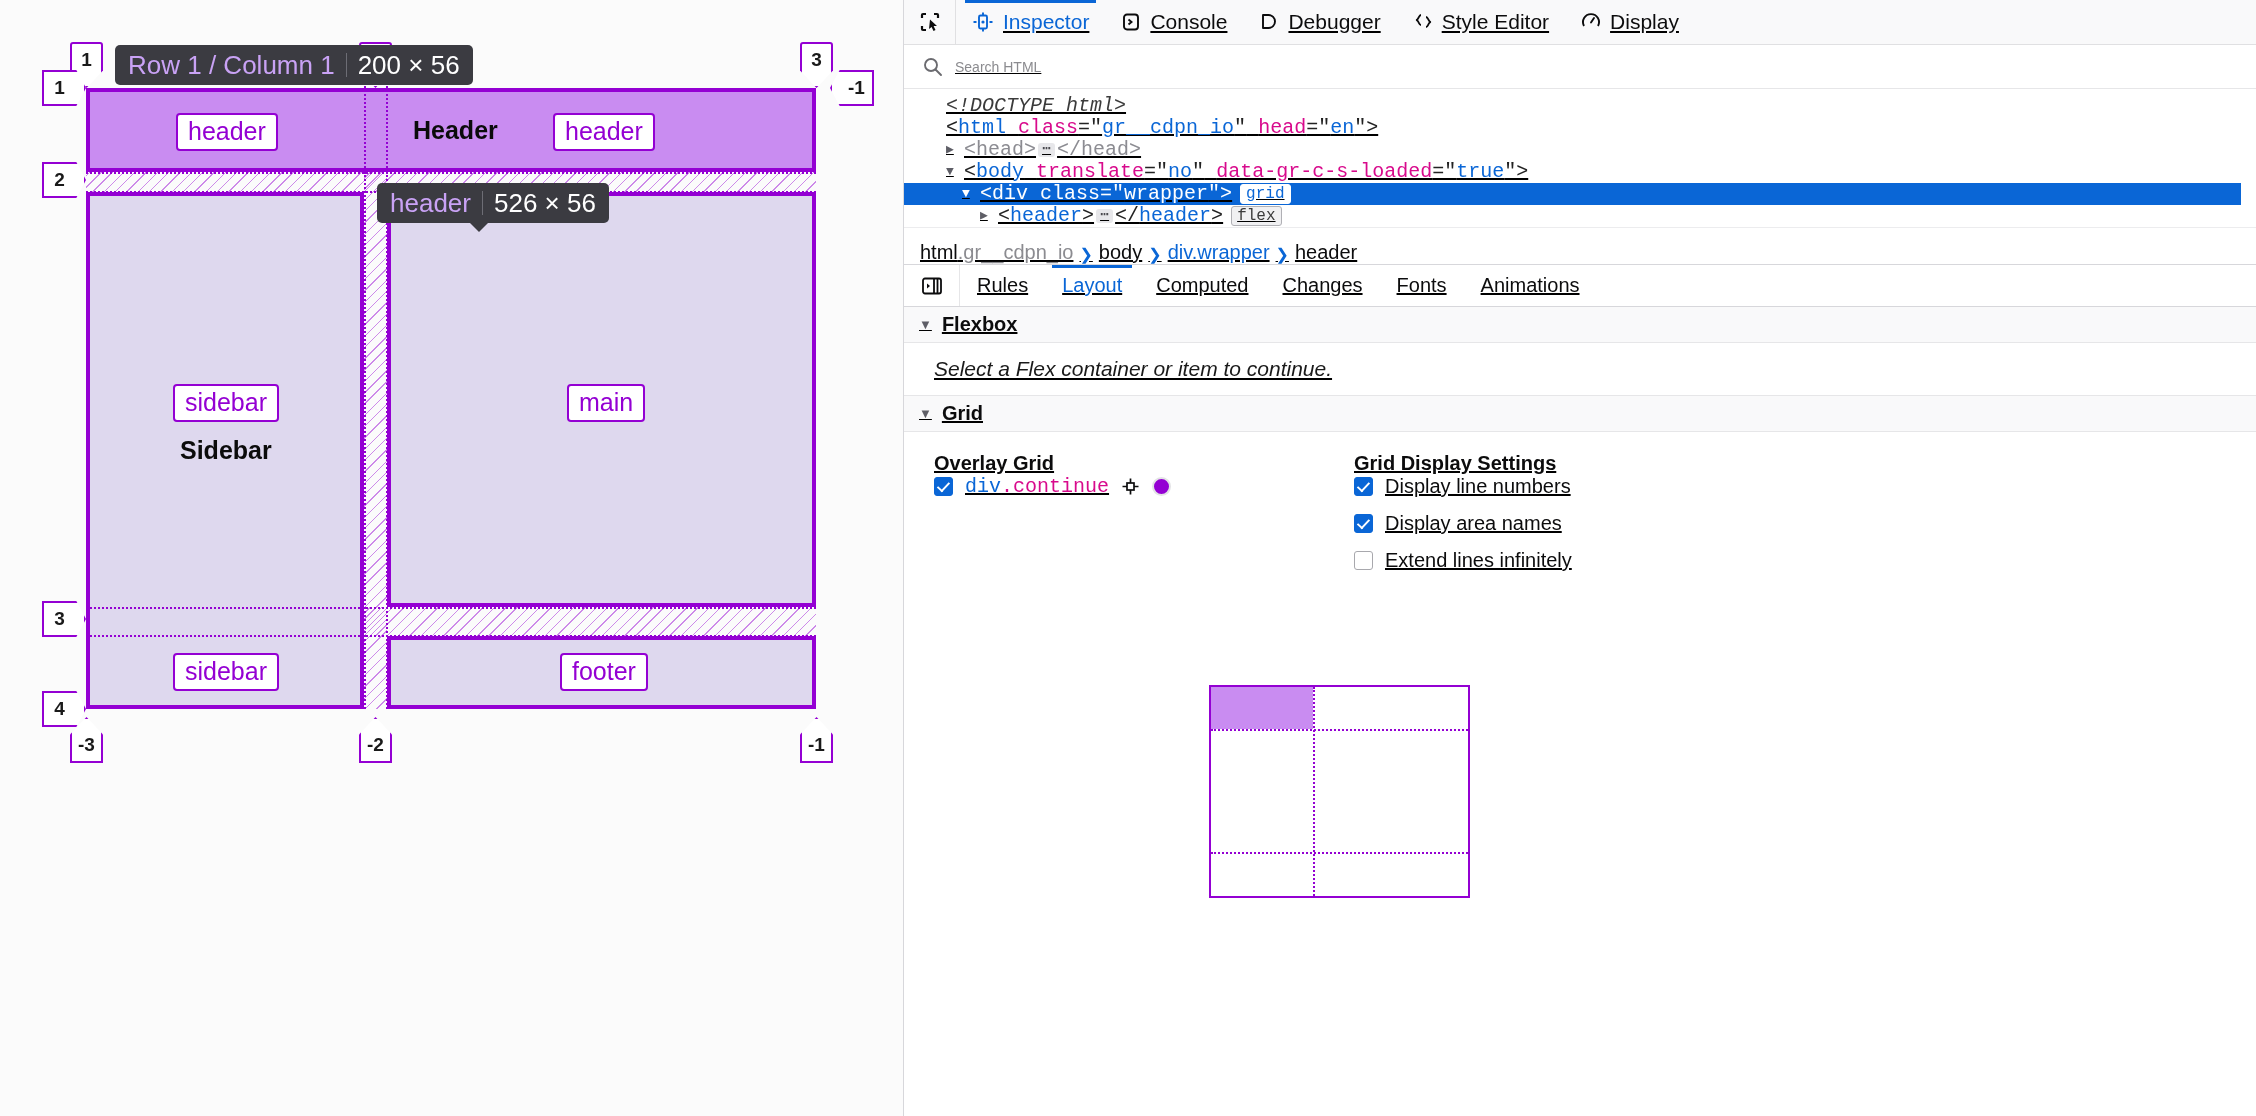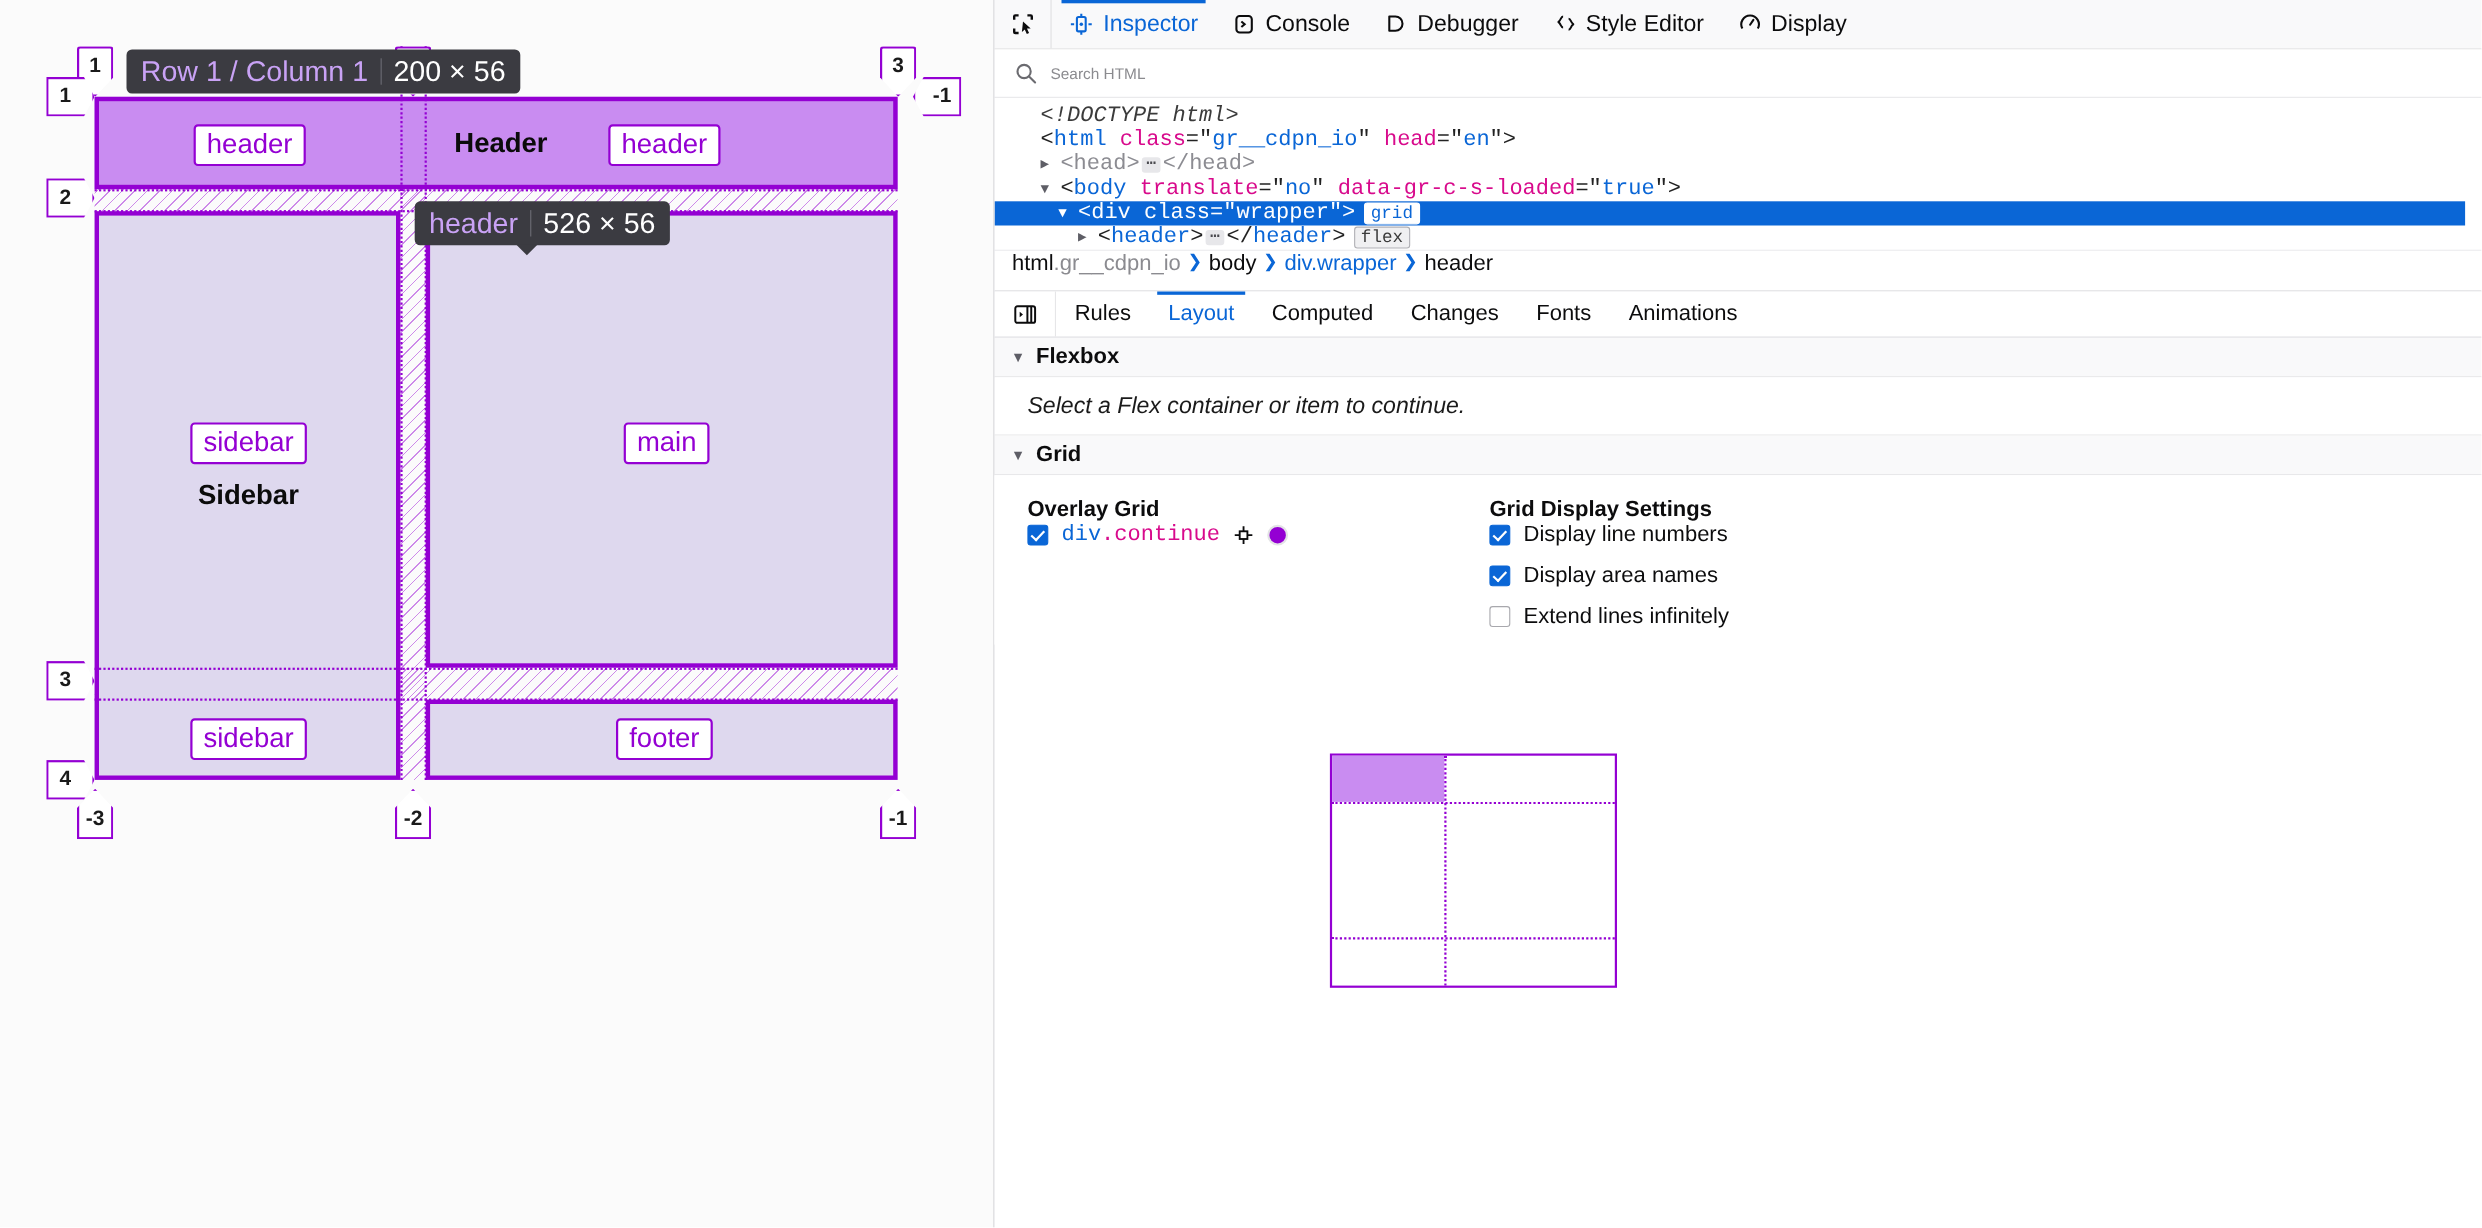--- a/index.html
+++ b/index.html
@@ -185,20 +185,21 @@
   }
 
   
   .devtools {
     width: 1352px;
     height: 816px;
     background: #ffffff;
     display: flex;
     flex-direction: column;
     flex: 0 0 1352px;
+    text-decoration: underline;
   }
 
   
   .dt-toolbar {
     height: 45px;
     background: #f9f9fa;
     border-bottom: 1px solid #e0e0e2;
     display: flex;
     align-items: stretch;
   }
@@ -289,21 +290,21 @@
     padding: 0 5px;
     margin-left: 8px;
     color: #3b3b3b;
     background: #f0f0f2;
   }
   .mrow.sel .badge-dn { background: #ffffff; color: #0a66d6; border-color: #ffffff; }
 
   
   .breadcrumbs {
     height: 38px;
-    display: flex; align-items: flex-start;
+    display: flex; align-items: flex-end;
     gap: 6px;
     padding-left: 16px;
     font-size: 20px;
     border-top: 1px solid #ececee;
     border-bottom: 1px solid #d7d7db;
     background: #ffffff;
     font-family: "Liberation Sans", sans-serif;
   }
   .crumb { color: #0c0c0d; }
   .crumb.link { color: #0a66d6; }

